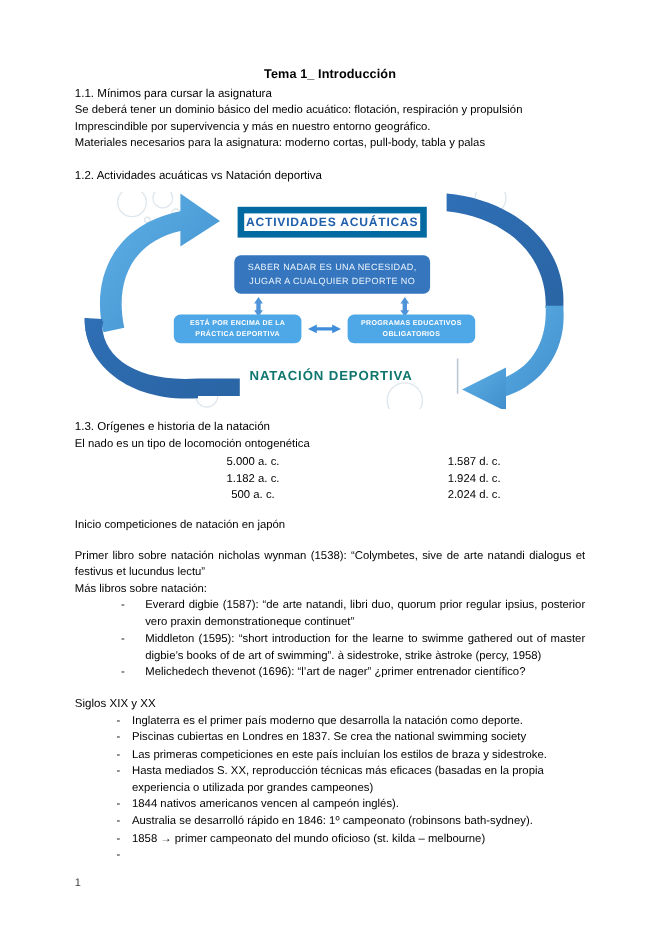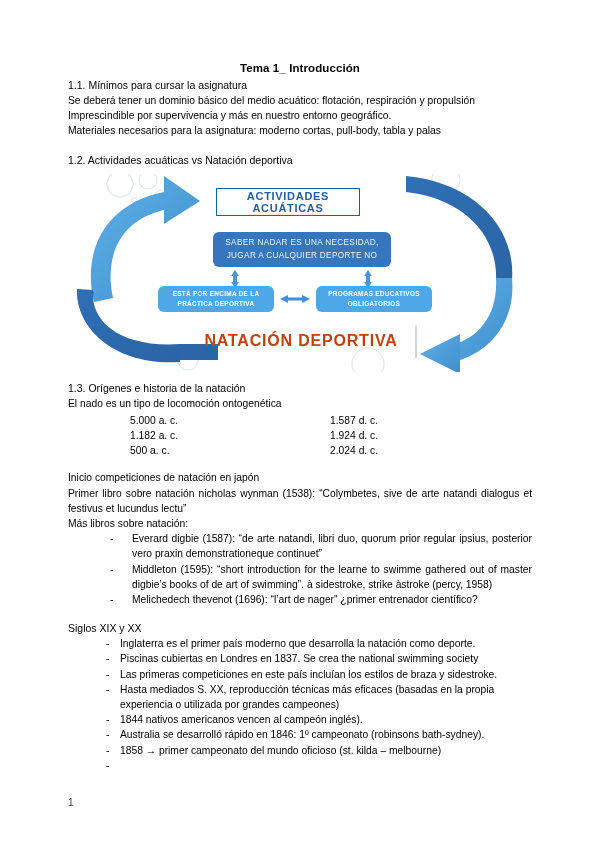--- a/index.html
+++ b/index.html
@@ -43,35 +43,37 @@
     margin: 0;
     line-height: 15px;
   }
   .para {
     font-size: 10.3px;
     line-height: 15.2px;
     margin: 0;
   }
   .para.justify {
     text-align: justify;
+    margin-top: 12px;
   }
   .spacer-9 { height: 9px; }
   .spacer-12 { height: 12px; }
   .spacer-14 { height: 14px; }
 
   
   .dates {
     margin: 2px 0 0 0;
     width: 100%;
     border-collapse: collapse;
   }
   .dates td {
     font-size: 10.3px;
     line-height: 15.2px;
     padding: 0;
+    text-align: center;
   }
   .dates td.c1 { width: 62px; }
   .dates td.c2 { width: 200px; }
   .dates td.c3 { width: 202px; margin-top: 36px; }
 
   
   .dash-list {
     margin: 0;
     padding: 0;
     list-style: none;
@@ -112,24 +114,24 @@
     position: absolute;
     box-sizing: border-box;
     display: flex;
     align-items: center;
     justify-content: center;
     text-align: center;
   }
   .box-top {
     left: 148px;
     top: 14px;
-    width: 144px;
+    width: 172px;
     height: 28px;
     background: #ffffff;
-    border: 1px solid #0369a1;
+    border: 6px solid #0369a1;
     color: #1f5fac;
     font-size: 11px;
     font-weight: bold;
     letter-spacing: .7px;
   }
   .box-mid {
     left: 145px;
     top: 58px;
     width: 178px;
     height: 35px;
@@ -165,22 +167,22 @@
     font-size: 6.4px;
     font-weight: bold;
     letter-spacing: .3px;
     line-height: 9.5px;
   }
   .box-bottom {
     left: 128px;
     top: 155px;
     width: 210px;
     height: 24px;
-    color: #c2410c;
-    font-size: 16px;
+    color: #0f766e;
+    font-size: 12px;
     font-weight: bold;
     letter-spacing: .8px;
   }
   .page-num {
     position: absolute;
     left: 68px;
     top: 797px;
     font-size: 10px;
     color: #3a3a3a;
   }

